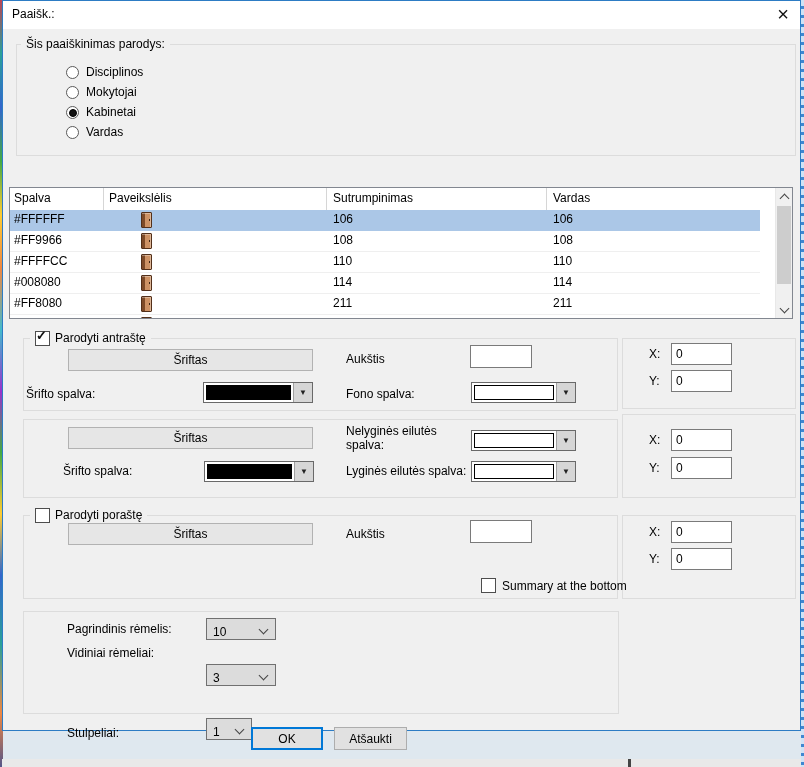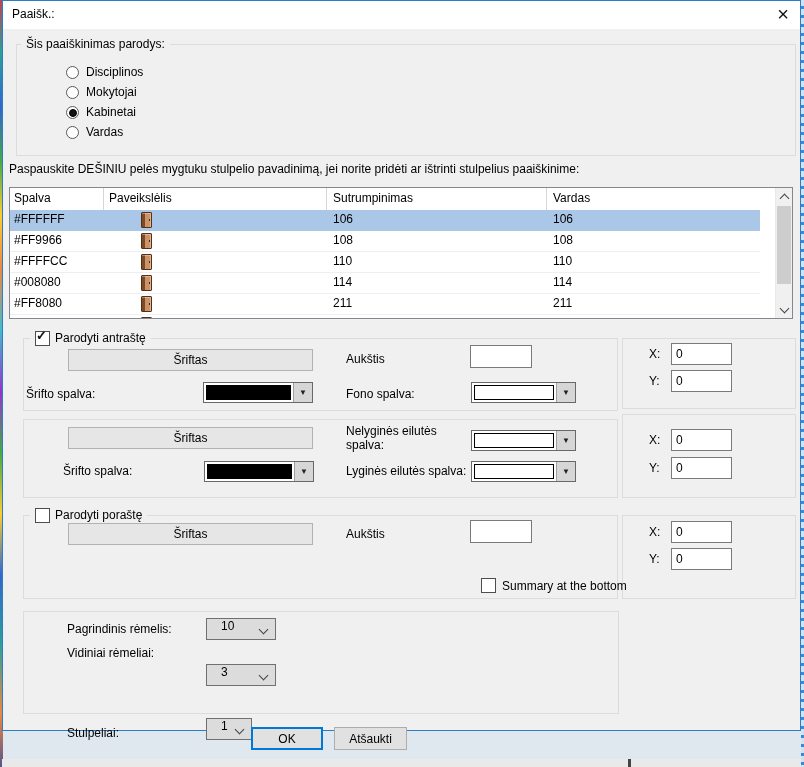--- a/index.html
+++ b/index.html
@@ -38,21 +38,21 @@
   .radio.selected::after{content:"";position:absolute;left:2px;top:2px;width:6px;height:6px;border-radius:50%;background:#111;border:.5px solid #000;}
   .ritem{display:flex;align-items:center;gap:7px;height:20px;}
 
   
   .ccombo{background:#fff;border:1px solid #696969;display:flex;align-items:stretch;}
   .ccombo .sw{flex:1;margin:2px;border:1px solid #000;}
   .ccombo .da{width:18px;display:flex;align-items:center;justify-content:center;background:#d6d6d6;
               border-left:1px solid #a0a0a0;font-size:8px;color:#222;}
 
   
-  .combo{background:#dcdcdc;border:1px solid #707070;display:flex;align-items:flex-start;padding-left:14px;position:relative;}
+  .combo{background:#dcdcdc;border:1px solid #707070;display:flex;align-items:flex-end;padding-left:6px;position:relative;}
   .combo .chev{position:absolute;right:8px;top:7px;}
   .chev{width:6px;height:6px;border-right:1.4px solid #444;border-bottom:1.4px solid #444;display:inline-block;}
   .chev.down{transform:rotate(45deg);}
   .chev.up{transform:rotate(-135deg);}
 
   
   .table{background:#fff;border:1px solid #828790;overflow:hidden;}
   .thead,.trow{display:grid;grid-template-columns:94px 223px 220px 1fr;margin-right:32px;}
   .thead{height:22px;line-height:21px;}
   .th{padding-left:4px;border-right:1px solid #d6d6d6;overflow:hidden;}
@@ -108,21 +108,20 @@
     <span class="radio selected"></span>
     <span class="lbl rlabel">Kabinetai</span>
   </div>
 
   <div class="ritem">
     <span class="radio"></span>
     <span class="lbl rlabel">Vardas</span>
   </div>
 </div>
 
-    <div class="abs lbl" style="left:6px;top:161px;">Paspauskite DEŠINIU pelės mygtuku stulpelio pavadinimą, jei norite pridėti ar ištrinti stulpelius paaiškinime:</div>
 
     <div class="abs table" style="left:6px;top:186px;width:784px;height:132px;">
       <div class="thead">
         <div class="th h1">Spalva</div>
         <div class="th h2">Paveikslėlis</div>
         <div class="th h3">Sutrumpinimas</div>
         <div class="th h4">Vardas</div>
       </div>
       <div id="tbody">
   <div class="trow selected">

